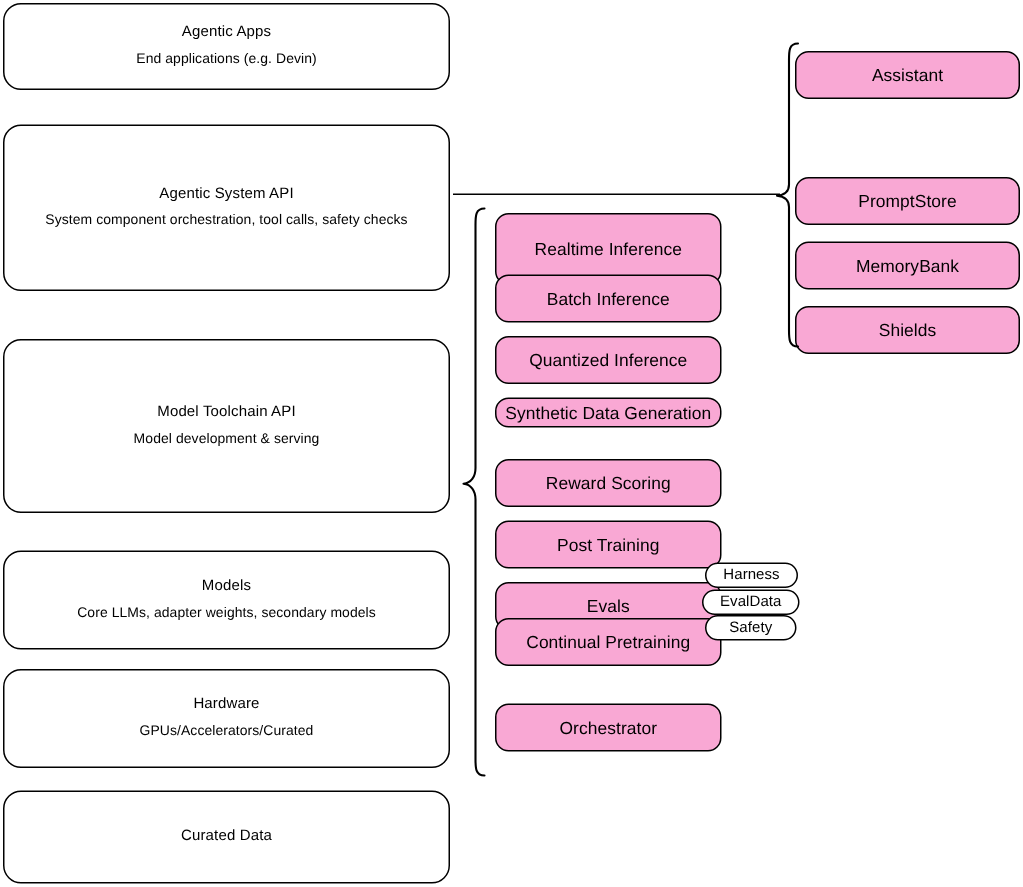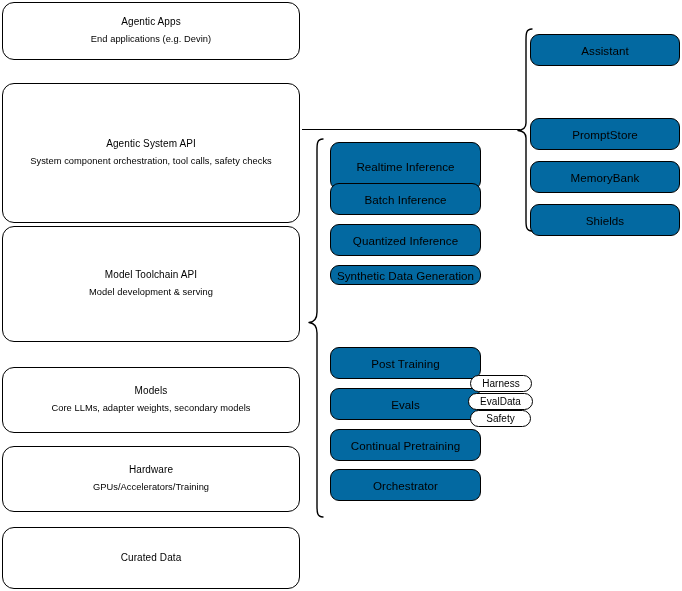--- a/index.html
+++ b/index.html
@@ -41,21 +41,21 @@
     font-size: 9.3px;
     color: #000000;
     margin-top: 5px;
     letter-spacing: 0.05px;
   }
   .chip {
     position: absolute;
     box-sizing: border-box;
     border: 1.3px solid #000000;
     border-radius: 9px;
-    background: #0369a1;
+    background: #f9a8d4;
     display: flex;
     align-items: center;
     justify-content: center;
     font-size: 11.6px;
     letter-spacing: 0.05px;
   }
   .pill {
     position: absolute;
     box-sizing: border-box;
     border: 1.3px solid #000000;
@@ -82,38 +82,38 @@
 </head>
 <body>
 
 <div id="canvas">
 
   <div class="box" style="left:2px; top:2px; width:298px; height:58px;">
     <div class="layer-title">Agentic Apps</div>
     <div class="layer-sub">End applications (e.g. Devin)</div>
   </div>
 
-  <div class="box" style="left:2px; top:83px; width:298px; height:140px;">
+  <div class="box" style="left:2px; top:83px; width:298px; height:111px;">
     <div class="layer-title">Agentic System API</div>
     <div class="layer-sub">System component orchestration, tool calls, safety checks</div>
   </div>
 
   <div class="box" style="left:2px; top:226px; width:298px; height:116px;">
     <div class="layer-title">Model Toolchain API</div>
     <div class="layer-sub">Model development &amp; serving</div>
   </div>
 
   <div class="box" style="left:2px; top:367px; width:298px; height:66px;">
     <div class="layer-title">Models</div>
     <div class="layer-sub">Core LLMs, adapter weights, secondary models</div>
   </div>
 
   <div class="box" style="left:2px; top:446px; width:298px; height:66px;">
     <div class="layer-title">Hardware</div>
-    <div class="layer-sub">GPUs/Accelerators/Training</div>
+    <div class="layer-sub">GPUs/Accelerators/Curated</div>
   </div>
 
   <div class="box" style="left:2px; top:527px; width:298px; height:62px;">
     <div class="layer-title">Curated Data</div>
   </div>
 
   <div class="connector" style="left:302px; top:129px; width:218px; height:1.3px;"></div>
 
   <div class="brace" style="left:308px; top:138px; width:16px; height:380px;">
     <svg width="16" height="380" viewBox="0 0 16 380" fill="none" xmlns="http://www.w3.org/2000/svg">
@@ -126,27 +126,30 @@
   </div>
   <div class="chip" style="left:330px; top:183px; width:151px; height:32px;">
     <span>Batch Inference</span>
   </div>
   <div class="chip" style="left:330px; top:224px; width:151px; height:32px;">
     <span>Quantized Inference</span>
   </div>
   <div class="chip" style="left:330px; top:265px; width:151px; height:20px;">
     <span>Synthetic Data Generation</span>
   </div>
+  <div class="chip" style="left:330px; top:306px; width:151px; height:32px;">
+    <span>Reward Scoring</span>
+  </div>
   <div class="chip" style="left:330px; top:347px; width:151px; height:32px;">
     <span>Post Training</span>
   </div>
   <div class="chip" style="left:330px; top:388px; width:151px; height:32px;">
     <span>Evals</span>
   </div>
-  <div class="chip" style="left:330px; top:429px; width:151px; height:32px;">
+  <div class="chip" style="left:330px; top:412px; width:151px; height:32px;">
     <span>Continual Pretraining</span>
   </div>
   <div class="chip" style="left:330px; top:469px; width:151px; height:32px;">
     <span>Orchestrator</span>
   </div>
 
   <div class="pill" style="left:470px; top:375px; width:62px; height:17px;">
     <span>Harness</span>
   </div>
   <div class="pill" style="left:468px; top:393px; width:65px; height:17px;">

